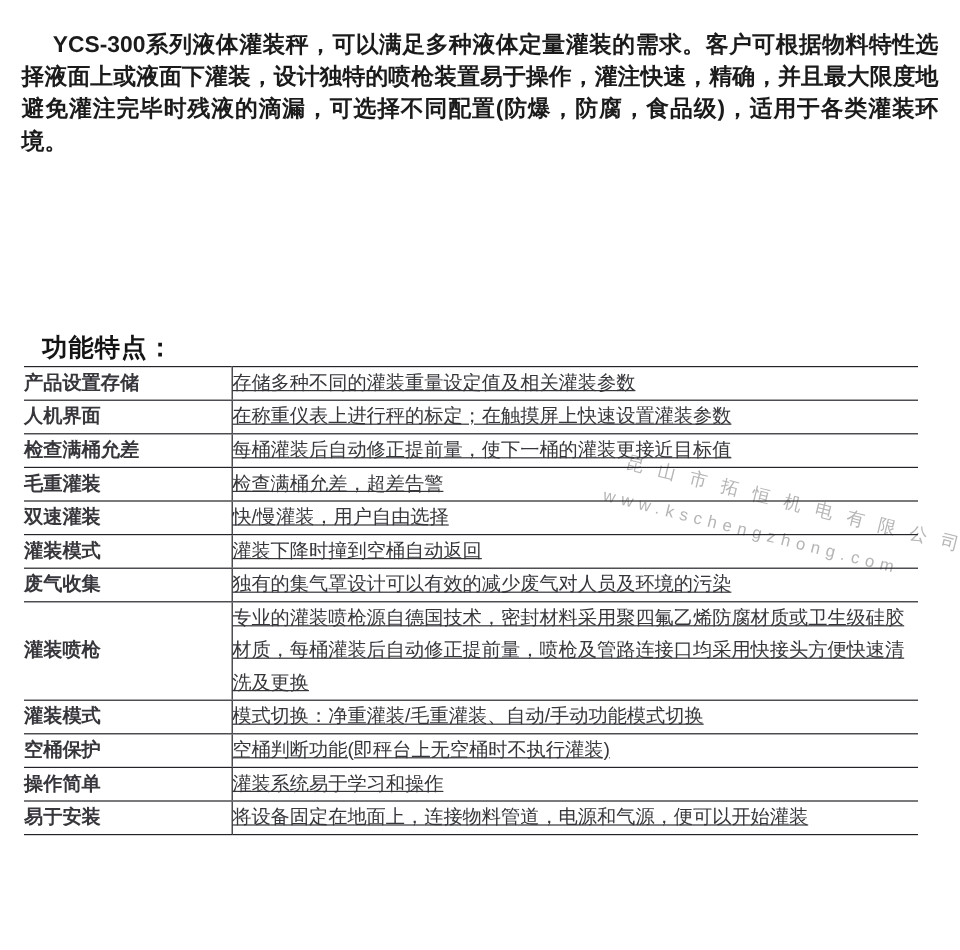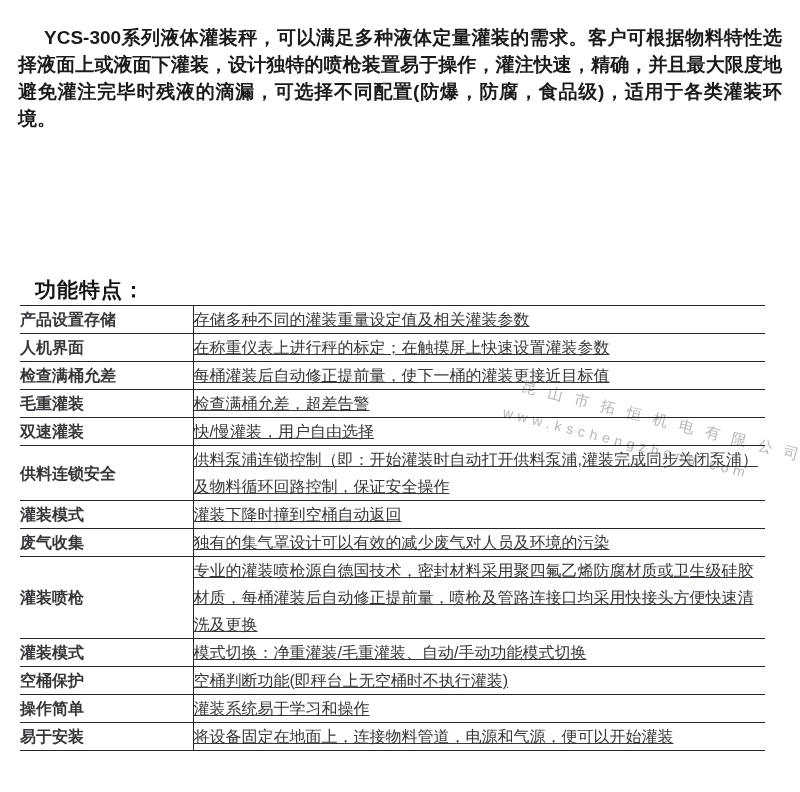--- a/index.html
+++ b/index.html
@@ -134,24 +134,20 @@
   <tr>
     <td class="cell-label">毛重灌装</td>
     <td class="cell-desc">检查满桶允差，超差告警</td>
   </tr>
 
   <tr>
     <td class="cell-label">双速灌装</td>
     <td class="cell-desc">快/慢灌装，用户自由选择</td>
   </tr>
 
-  <tr>
-    <td class="cell-label">供料连锁安全</td>
-    <td class="cell-desc">供料泵浦连锁控制（即：开始灌装时自动打开供料泵浦,灌装完成同步关闭泵浦）及物料循环回路控制，保证安全操作</td>
-  </tr>
 
   <tr>
     <td class="cell-label">灌装模式</td>
     <td class="cell-desc">灌装下降时撞到空桶自动返回</td>
   </tr>
 
   <tr>
     <td class="cell-label">废气收集</td>
     <td class="cell-desc">独有的集气罩设计可以有效的减少废气对人员及环境的污染</td>
   </tr>

